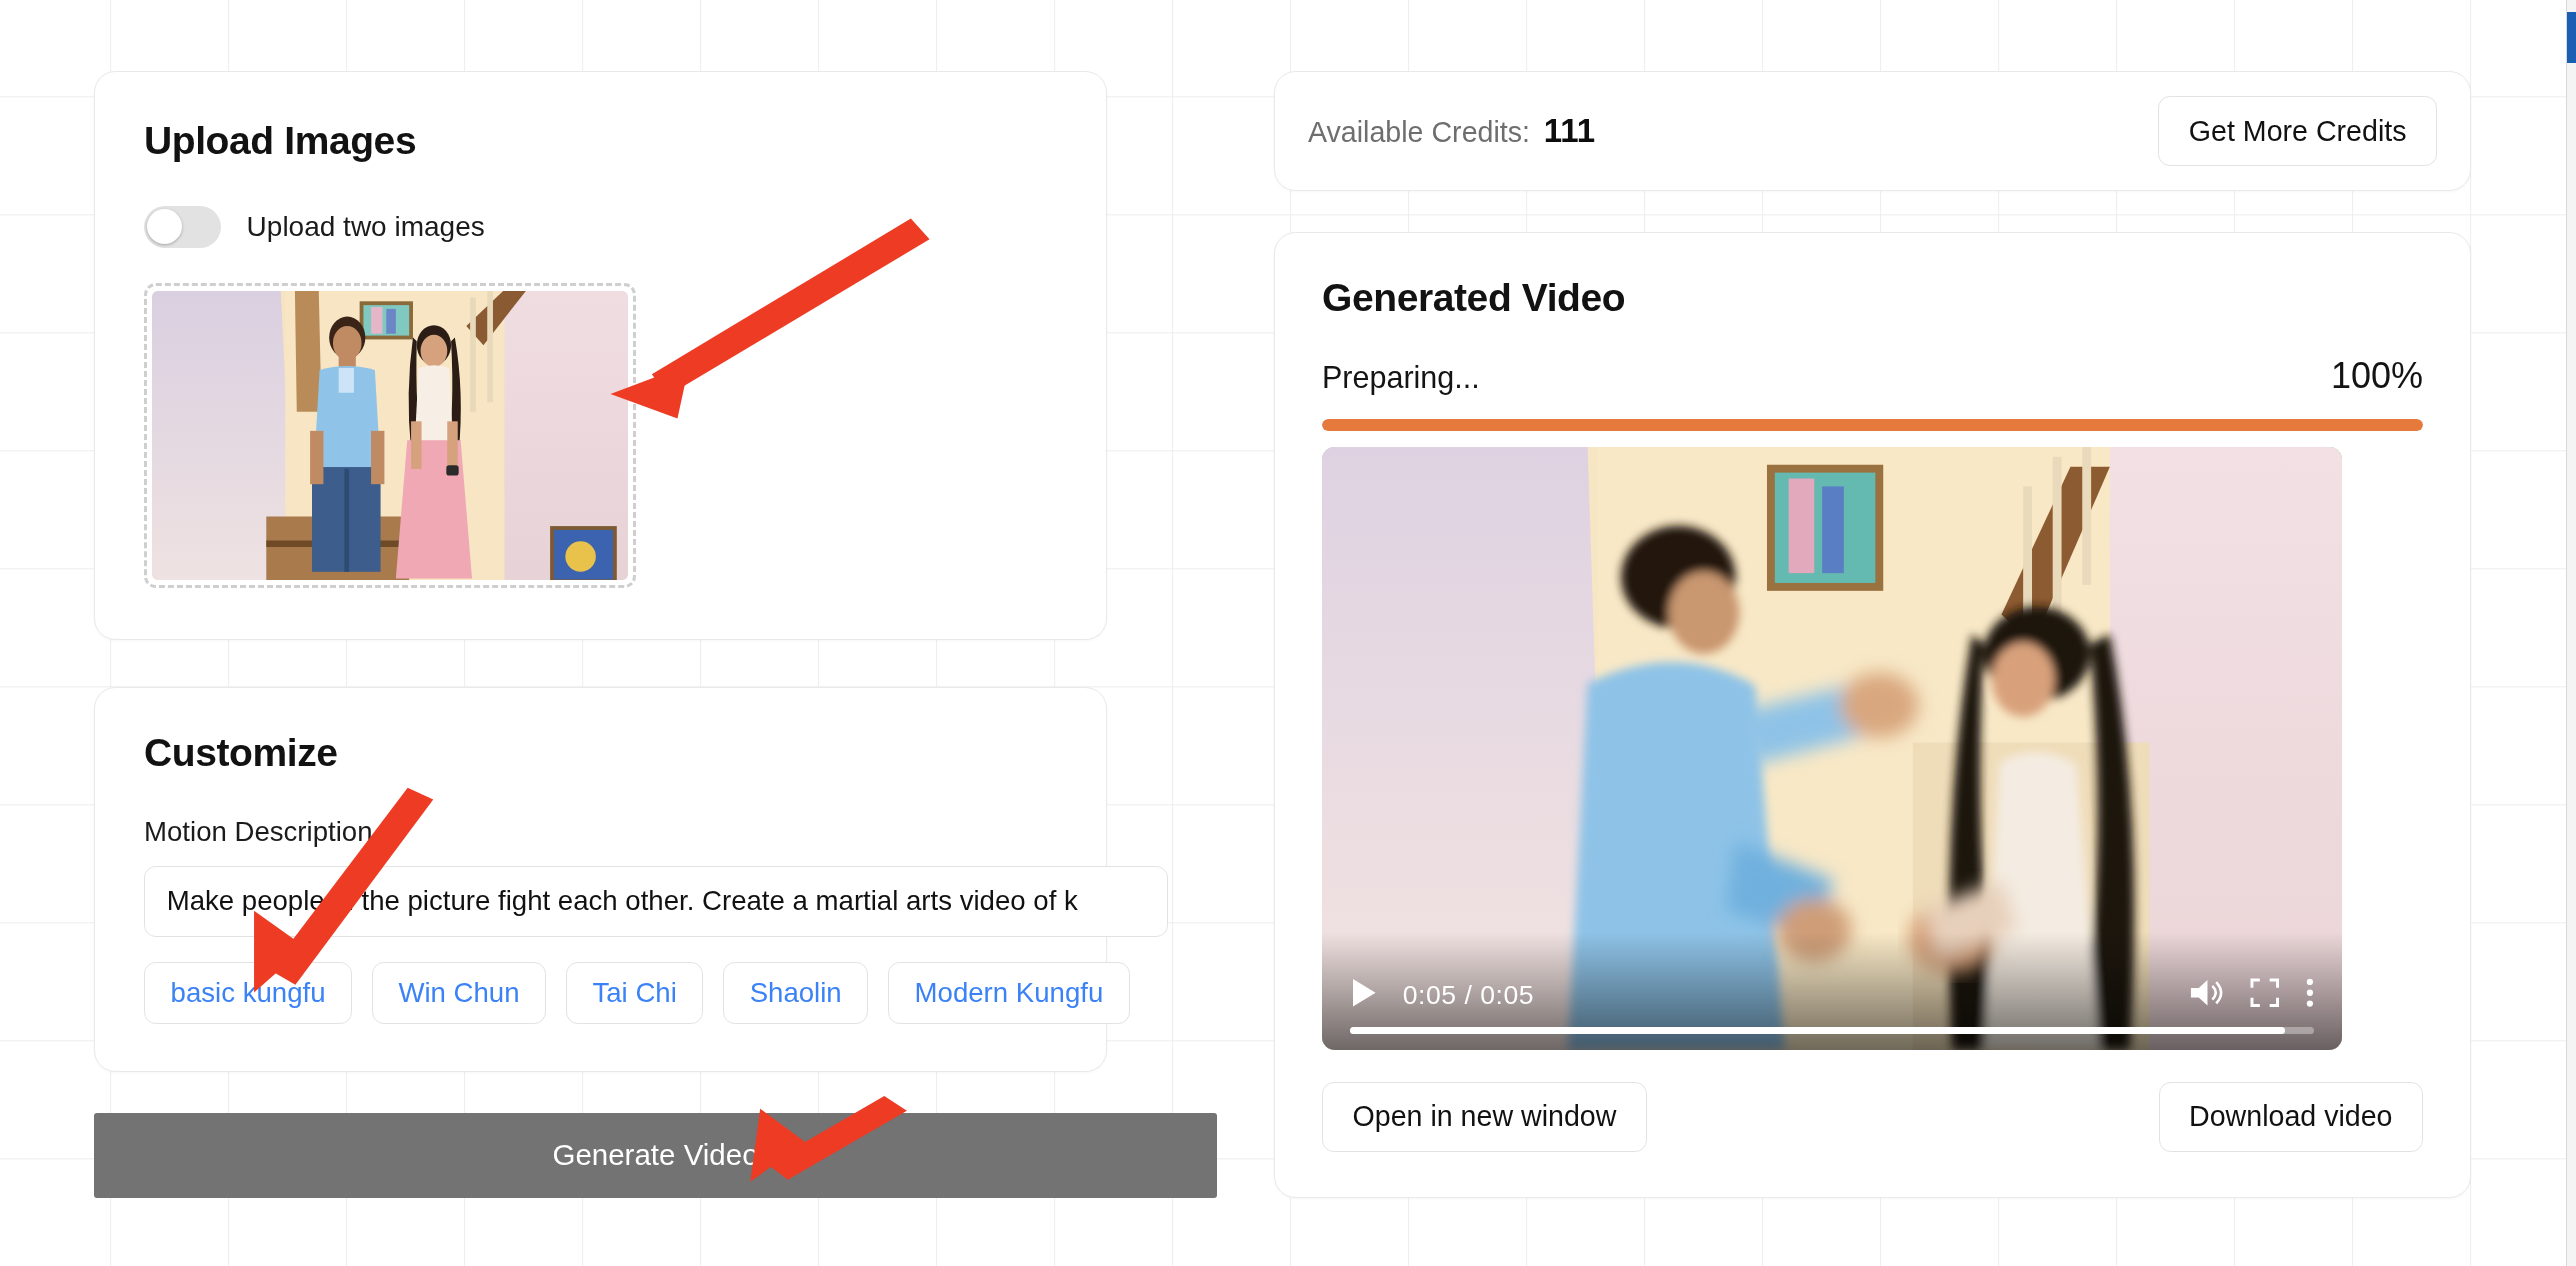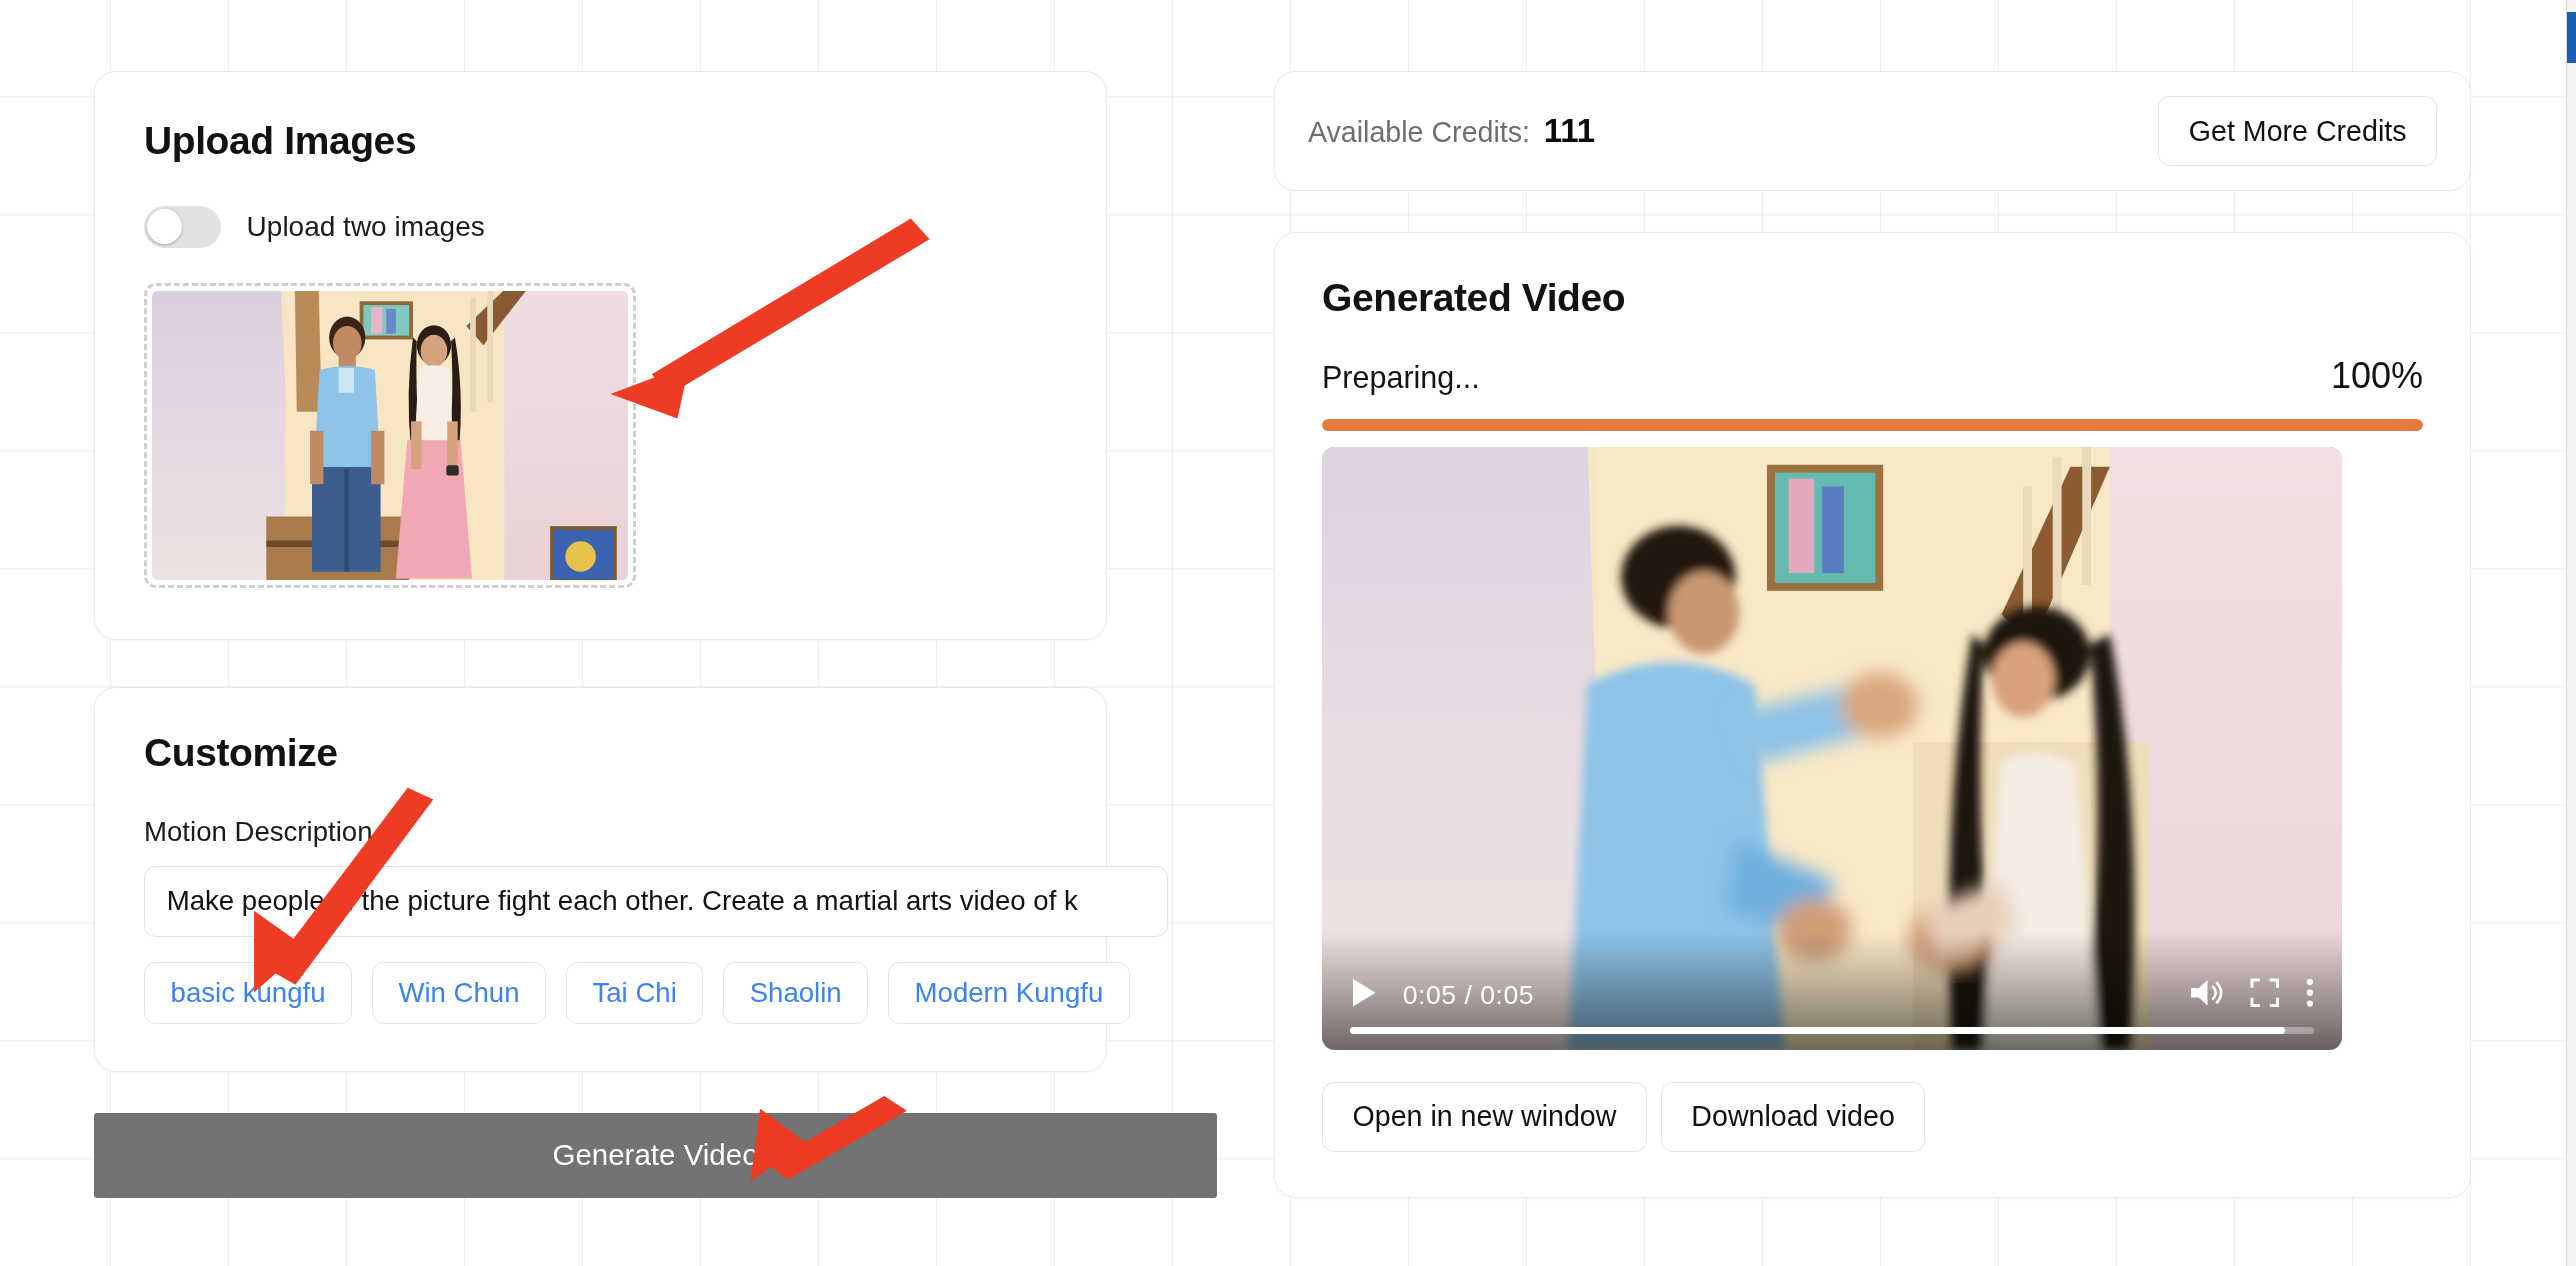--- a/index.html
+++ b/index.html
@@ -281,21 +281,21 @@
   }
   .vseek-fill {
     position: absolute; left: 0; top: 0; bottom: 0;
     background: #ffffff;
     border-radius: 3.9px;
   }
 
   .video-actions {
     margin-top: 31.5px;
     display: flex;
-    justify-content: flex-start;
+    justify-content: space-between;
     gap: 14px;
   }
 
   
   #annotations {
     position: absolute;
     inset: 0;
     z-index: 50;
     pointer-events: none;
   }

